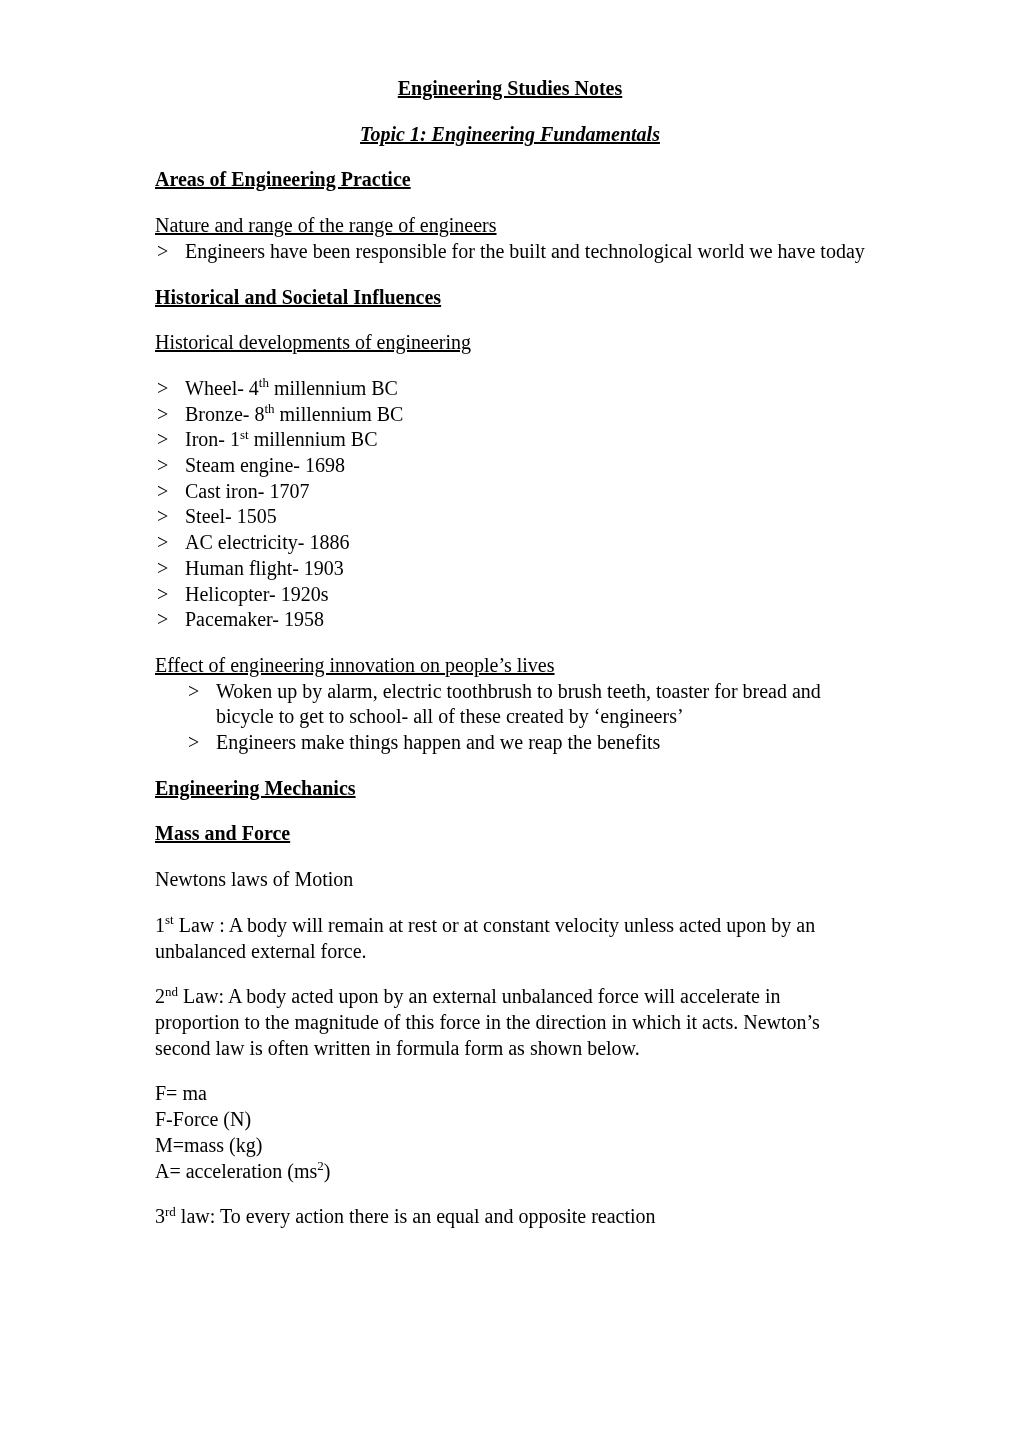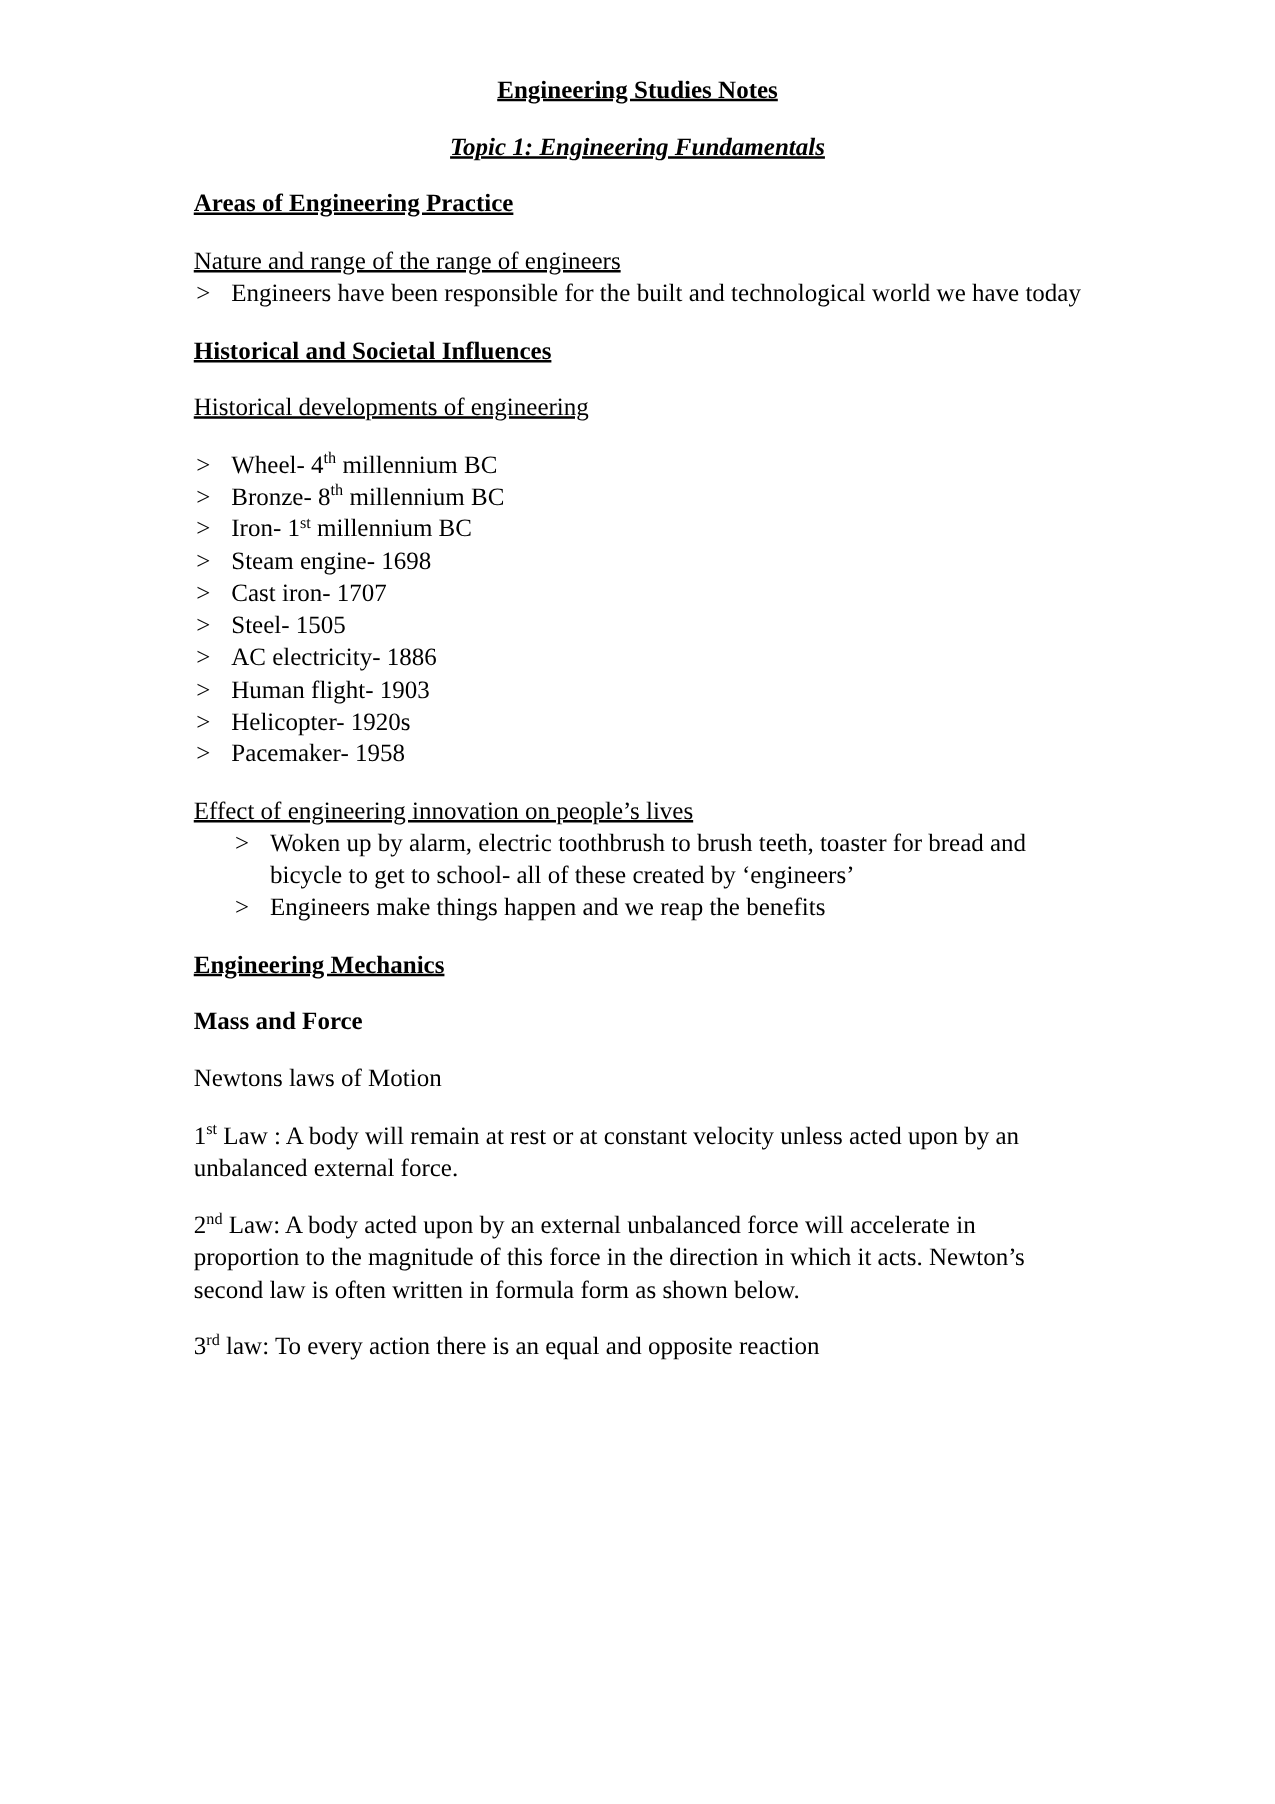--- a/index.html
+++ b/index.html
@@ -3,25 +3,25 @@
 <meta charset="utf-8">
 <style>
   * { box-sizing: border-box; }
   html, body { margin: 0; padding: 0; }
   body {
     width: 1020px; height: 1443px;
     background: #ffffff; color: #000000;
     font-family: "Liberation Serif", "DejaVu Serif", serif;
     font-size: 20px; line-height: 25.7px;
   }
-  .page { width: 1020px; height: 1443px; padding: 60px 155px 40px 155px; overflow: hidden; }
+  .page { width: 1020px; height: 1443px; padding: 76px 155px 40px 155px; overflow: hidden; }
   .block { margin: 0; }
   .m1 { margin-bottom: 20px; }
   .center { text-align: center; }
-  .b { font-weight: bold; }
+  .b { font-weight: bold; text-decoration: underline; }
   .i { font-style: italic; }
   .u { text-decoration: underline; }
   .li { display: flex; align-items: flex-start; }
   .l1 .marker { flex: 0 0 30px; width: 30px; padding-left: 2px; }
   .l2 { margin-left: 33px; }
   .l2 .marker { flex: 0 0 28px; width: 28px; }
   .li-text { flex: 1 1 auto; }
   .sup { font-size: 13px; line-height: 0; vertical-align: super; margin-top: 27px; }
 </style>
 </head>
@@ -107,16 +107,22 @@
   <p class="block m1 b u">Engineering Mechanics</p>
 
   <p class="block m1 b">Mass and Force</p>
 
   <p class="block m1">Newtons laws of Motion</p>
 
   <p class="block m1"><span>1</span><sup class="sup">st</sup><span> Law : A body will remain at rest or at constant velocity unless acted upon by an unbalanced external force.</span></p>
 
   <p class="block m1"><span>2</span><sup class="sup">nd</sup><span> Law: A body acted upon by an external unbalanced force will accelerate in proportion to the magnitude of this force in the direction in which it acts. Newton’s second law is often written in formula form as shown below.</span></p>
 
+  <div class="block m1">
+    <p class="block"><span>F= ma</span></p>
+    <p class="block"><span>F-Force (N)</span></p>
+    <p class="block"><span>M=mass (kg)</span></p>
+    <p class="block"><span>A= acceleration (ms</span><sup class="sup">2</sup><span>)</span></p>
+  </div>
 
   <p class="block"><span>3</span><sup class="sup">rd</sup><span> law: To every action there is an equal and opposite reaction</span></p>
 
 </div>
 
 </body></html>

